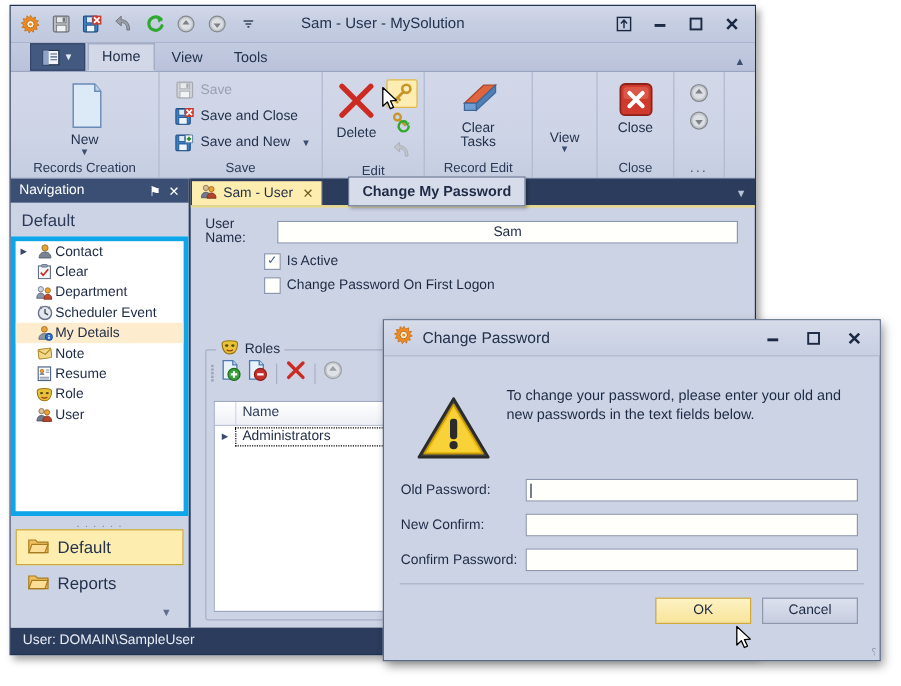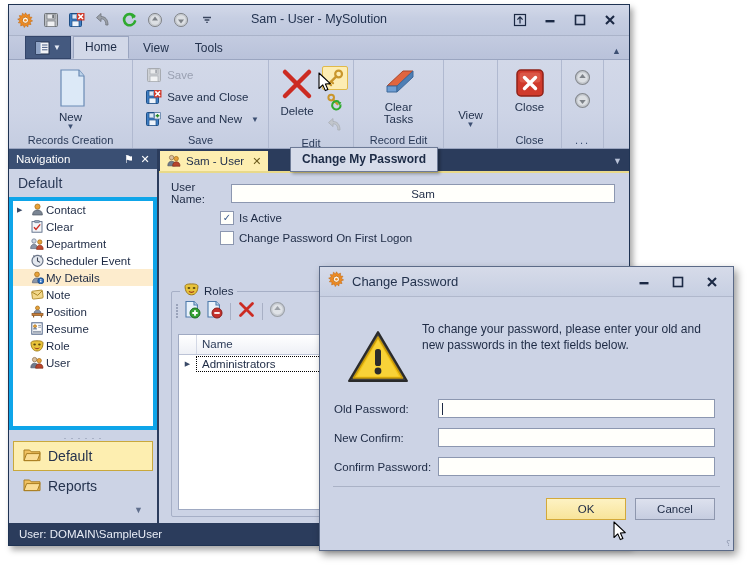--- a/index.html
+++ b/index.html
@@ -718,32 +718,20 @@
             <span class="expander"></span>
             <span class="nico">
               <svg width="13" height="13" viewBox="0 0 13 13">
                 <rect x="1" y="2.6" width="10.8" height="8" rx="1" fill="#f2d88c" stroke="#a8821f" stroke-width="0.8" transform="rotate(-7 6.4 6.6)"></rect>
                 <path d="M1.5 3.6 L6.6 7.4 L11.6 3.4" fill="none" stroke="#a8821f" stroke-width="0.9" transform="rotate(-7 6.4 6.6)"></path>
               </svg>
             </span>
             <span>Note</span>
           </div>
 
-          <div class="nav-item">
-            <span class="expander"></span>
-            <span class="nico">
-              <svg width="13" height="13" viewBox="0 0 13 13">
-                <circle cx="6.5" cy="3" r="2" fill="#e8a23a" stroke="#a06a16" stroke-width="0.7"></circle>
-                <path d="M3 8.2 C3 6.2 4.6 5.2 6.5 5.2 C8.4 5.2 10 6.2 10 8.2 Z" fill="#8b96a8" stroke="#59637a" stroke-width="0.7"></path>
-                <rect x="1" y="8.4" width="11" height="2.2" fill="#c87f3a" stroke="#8a5420" stroke-width="0.7"></rect>
-                <path d="M2.6 10.6 L2.6 12.4 M10.4 10.6 L10.4 12.4" stroke="#8a5420" stroke-width="1.1"></path>
-              </svg>
-            </span>
-            <span>Position</span>
-          </div>
 
           <div class="nav-item">
             <span class="expander"></span>
             <span class="nico">
               <svg width="12" height="13" viewBox="0 0 12 13">
                 <rect x="0.8" y="0.8" width="10.4" height="11.4" fill="#ffffff" stroke="#4d6285" stroke-width="1"></rect>
                 <circle cx="4" cy="4.2" r="1.5" fill="#e8a23a" stroke="#a06a16" stroke-width="0.6"></circle>
                 <path d="M2 7.6 C2 6.2 3 5.6 4 5.6 C5 5.6 6 6.2 6 7.6 Z" fill="#7e8b9e"></path>
                 <path d="M7.2 3.4 L10 3.4 M7.2 5.2 L10 5.2 M2 9.4 L10 9.4 M2 10.8 L10 10.8" stroke="#7e8b9e" stroke-width="0.9"></path>
               </svg>

